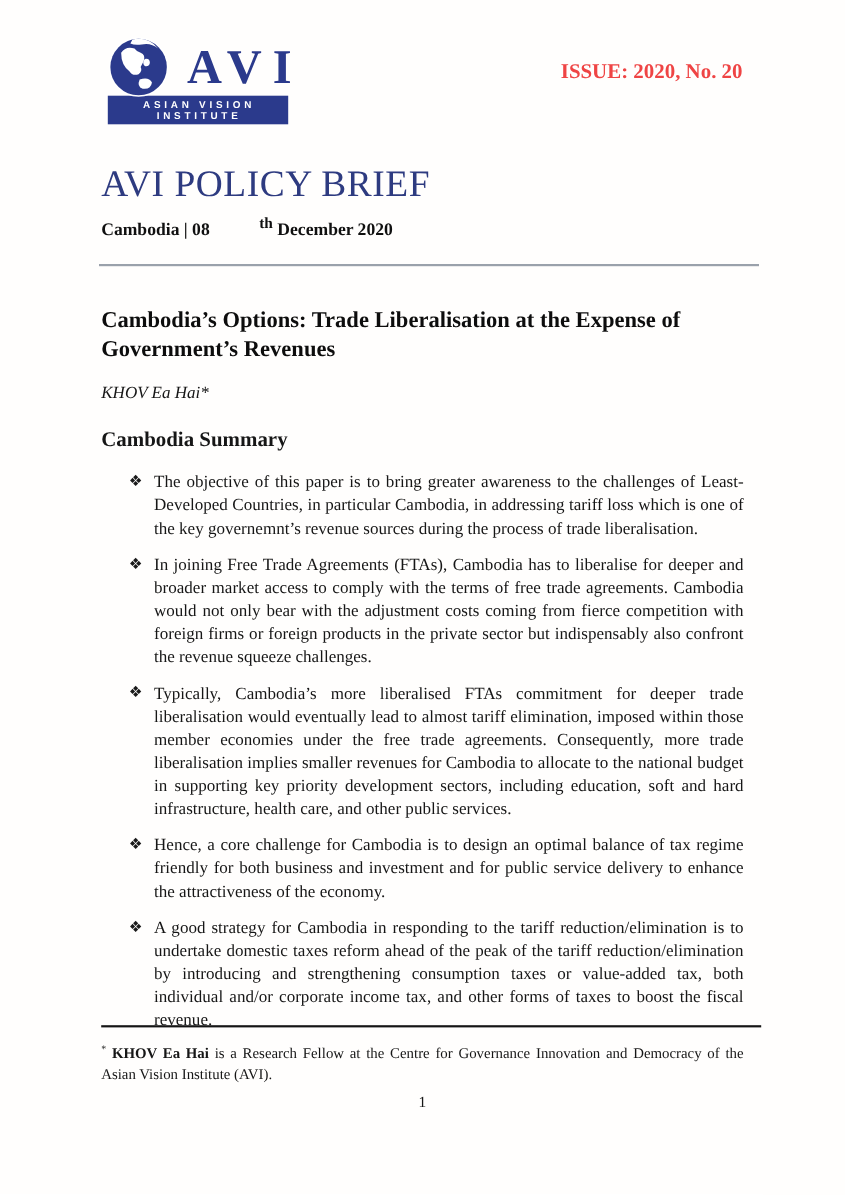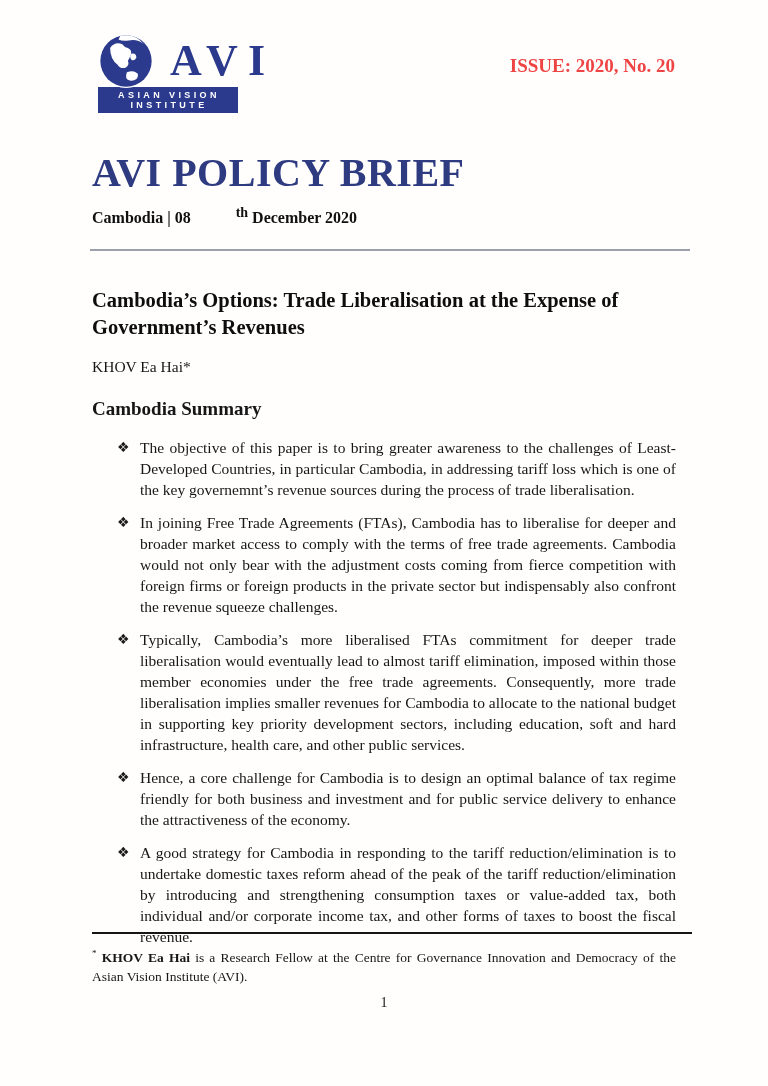--- a/index.html
+++ b/index.html
@@ -36,34 +36,34 @@
   .logo-bar{
     margin-top:-2px;
     background:var(--brand_blue);
     color:#ffffff;
     font-family:"Liberation Sans","DejaVu Sans",sans-serif;
     font-weight:bold;
     font-size:9px;
     letter-spacing:3.4px;
     text-align:center;
     padding:3px 2px 3px 4px;
-    width:140px;
+    width:164px;
   }
   .issue{
     margin-top:22px;
     font-weight:bold;
     font-size:19px;
     color:#ef4444;
     white-space:nowrap;
   }
   
   .masthead{padding:36px 92px 0 92px;}
   .brief-title{
-    font-size:40px;
-    font-weight:bold;
+    font-size:34px;
+    font-weight:normal;
     color:var(--title_blue);
     letter-spacing:0.5px;
   }
   .dateline{
     margin-top:9px;
     font-size:16px;
     font-weight:bold;
     color:#101010;
   }
   .dateline sup{font-size:14px;margin-left:45px;}
@@ -75,20 +75,21 @@
   
   .article{padding:36px 92px 0 92px;}
   .article-title{
     font-size:20.5px;
     font-weight:bold;
     line-height:27px;
     color:#0d0d0d;
   }
   .author{
     margin-top:17px;
+    font-style:italic;
     font-size:15.5px;
   }
   .section-heading{
     margin-top:22px;
     font-size:19px;
     font-weight:bold;
   }
   .bullets{
     list-style:none;
     margin-top:17px;

